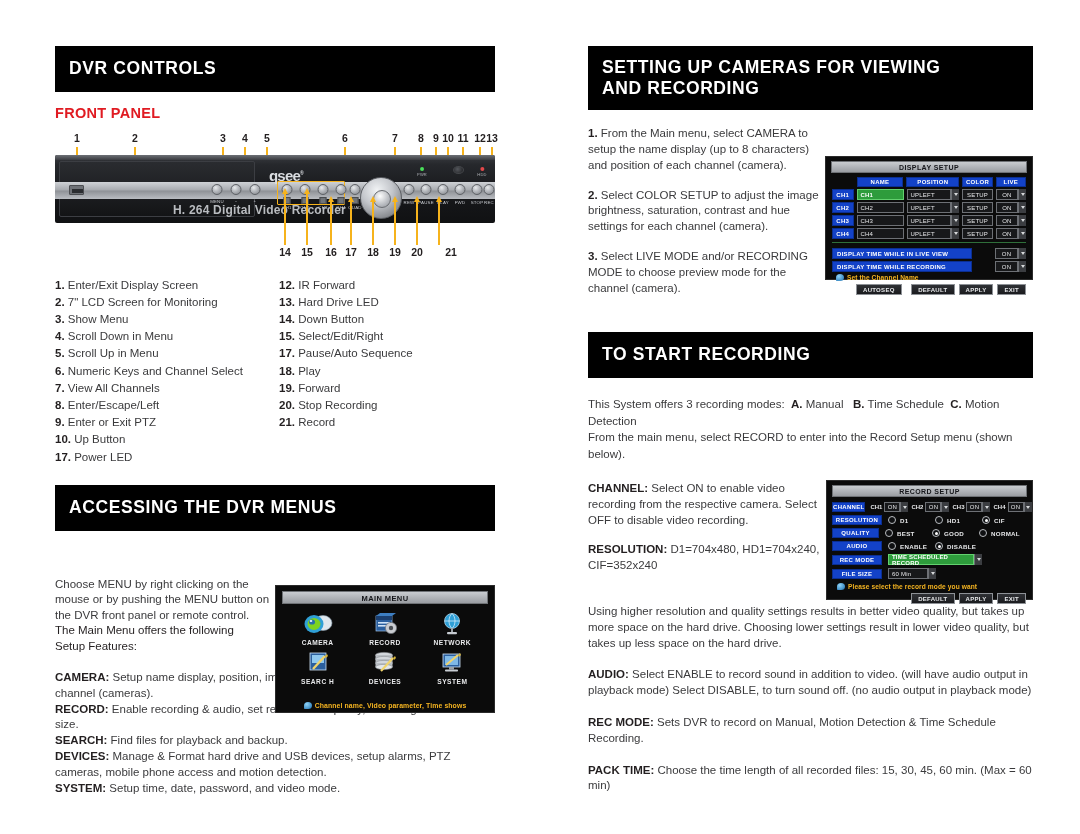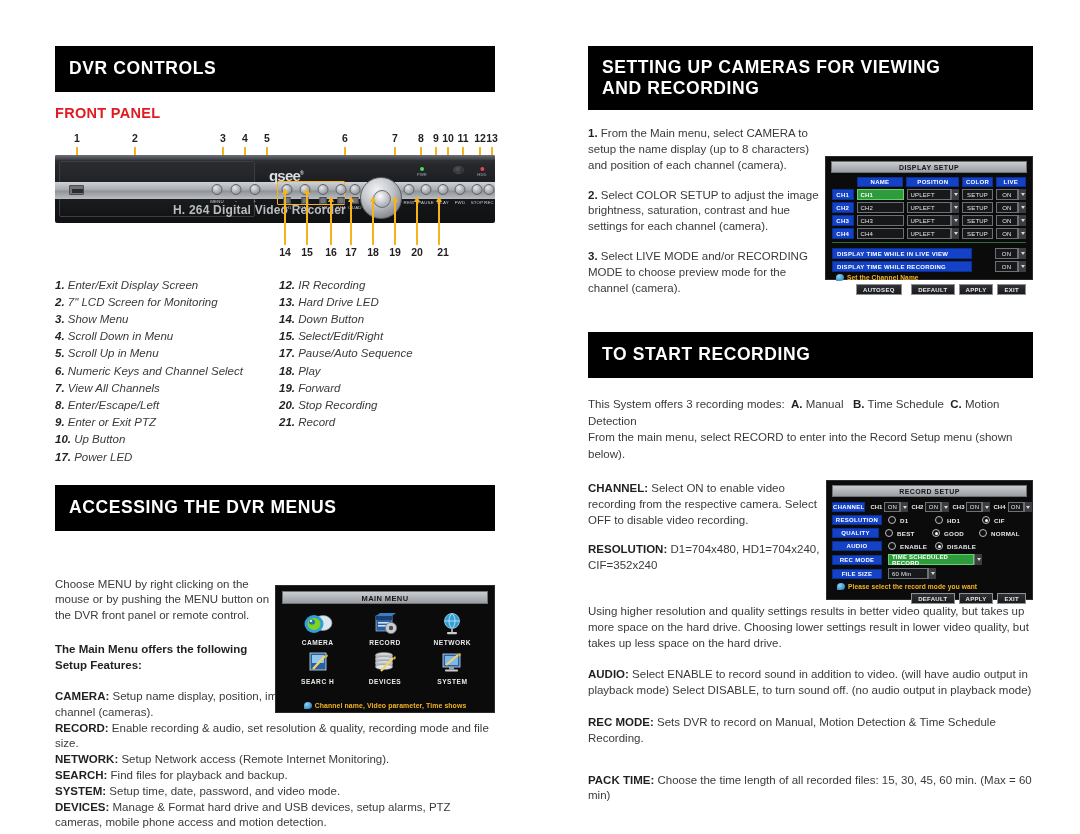--- a/index.html
+++ b/index.html
@@ -109,28 +109,28 @@
   .ledgrp { position:absolute; top:12px; transform:translateX(-50%); text-align:center; }
   .ledgrp .dot { width:4px; height:4px; border-radius:50%; margin:0 auto 1px; }
   .ledgrp .t { font-size:4px; color:#aeb1b6; letter-spacing:0.2px; }
   .ir { position:absolute; left:398px; top:11px; width:11px; height:8px; border-radius:50%;
     background: radial-gradient(circle at 40% 35%, #54575c, #1c1d20); border:1px solid #44464a; }
 
   
   .lists { display:flex; margin-top: 16px; }
   .lists .lcol { width: 224px; }
   .lists .rcol { width: 216px; }
-  .li { font-size: 11.5px; line-height: 17.2px; color:#3a3a3c; white-space:nowrap;font-style:italic; }
+  .li { font-size: 11.5px; line-height: 17.2px; color:#3a3a3c; white-space:nowrap; }
   .li b { color:#231f20; font-weight:bold; }
 
   
   .access-wrap { position:relative; margin-top: 14px; }
   .access-text { width: 215px; font-size: 11.5px; line-height: 15.5px; color:#3a3a3c; }
   .access-text .p1 { margin-top: 46px; }
-  .access-text .p2 { margin-top: 19px; font-weight:bold; color:#231f20; line-height:15.5px; }
+  .access-text .p2 { font-weight:normal; color:#231f20; line-height:15.5px; }
 
   
   .mainmenu {
     position:absolute; right:0; top:8px; width:220px; height:128px;
     background:#0b0b0b; border:1px solid #2a2a2a;
   }
   .mm-title {
     margin:5px 6px 0 6px; height:13px; line-height:13px; text-align:center;
     background: linear-gradient(180deg,#c9ccd0,#9a9da2);
     color:#15161a; font-size:7.5px; font-weight:bold; letter-spacing:0.4px;
@@ -314,40 +314,40 @@
           <div class="arrow up" style="left: 384px; top: 68px; height: 44px;"></div>
         </div>
       <div class="callout-row" style="position:absolute; left:0; top:114px; width:100%;" id="calloutBottom">
           <span class="callout-num" style="left: 230px;">14</span>
           <span class="callout-num" style="left: 252px;">15</span>
           <span class="callout-num" style="left: 276px;">16</span>
           <span class="callout-num" style="left: 296px;">17</span>
           <span class="callout-num" style="left: 318px;">18</span>
           <span class="callout-num" style="left: 340px;">19</span>
           <span class="callout-num" style="left: 362px;">20</span>
-          <span class="callout-num" style="left: 388px;">21</span>
+          <span class="callout-num" style="left: 396px;">21</span>
         </div>
     </div>
 
     <div class="lists">
       <div class="lcol" id="listLeft">
           <div class="li"><b>1.</b><span> Enter/Exit Display Screen</span></div>
           <div class="li"><b>2.</b><span> 7" LCD Screen for Monitoring</span></div>
           <div class="li"><b>3.</b><span> Show Menu</span></div>
           <div class="li"><b>4.</b><span> Scroll Down in Menu</span></div>
           <div class="li"><b>5.</b><span> Scroll Up in Menu</span></div>
           <div class="li"><b>6.</b><span> Numeric Keys and Channel Select</span></div>
           <div class="li"><b>7.</b><span> View All Channels</span></div>
           <div class="li"><b>8.</b><span> Enter/Escape/Left</span></div>
           <div class="li"><b>9.</b><span> Enter or Exit PTZ</span></div>
           <div class="li"><b>10.</b><span> Up Button</span></div>
           <div class="li"><b>17.</b><span> Power LED</span></div>
         </div>
       <div class="rcol" id="listRight">
-          <div class="li"><b>12.</b><span> IR Recording</span></div>
+          <div class="li"><b>12.</b><span> IR Forward</span></div>
           <div class="li"><b>13.</b><span> Hard Drive LED</span></div>
           <div class="li"><b>14.</b><span> Down Button</span></div>
           <div class="li"><b>15.</b><span> Select/Edit/Right</span></div>
           <div class="li"><b>17.</b><span> Pause/Auto Sequence</span></div>
           <div class="li"><b>18.</b><span> Play</span></div>
           <div class="li"><b>19.</b><span> Forward</span></div>
           <div class="li"><b>20.</b><span> Stop Recording</span></div>
           <div class="li"><b>21.</b><span> Record</span></div>
         </div>
     </div>
@@ -452,24 +452,23 @@
         </div>
         <div class="mm-foot">
           <span class="bub"></span><span>Channel name, Video parameter, Time shows</span>
         </div>
       </div>
     </div>
 
     <div class="feat" id="featList">
         <p><b>CAMERA:</b><span> Setup name display, position, image view, and record quality of each channel (cameras).</span></p>
         <p><b>RECORD:</b><span> Enable recording &amp; audio, set resolution &amp; quality, recording mode and file size.</span></p>
-        <p><b>NETWORK:</b><span> Setup Network access (Remote Internet Monitoring).</span></p>
         <p><b>SEARCH:</b><span> Find files for playback and backup.</span></p>
+        <p><b>DEVICES:</b><span> Manage &amp; Format hard drive and USB devices, setup alarms, PTZ cameras, mobile phone access and motion detection.</span></p>
         <p><b>SYSTEM:</b><span> Setup time, date, password, and video mode.</span></p>
-        <p><b>DEVICES:</b><span> Manage &amp; Format hard drive and USB devices, setup alarms, PTZ cameras, mobile phone access and motion detection.</span></p>
       </div>
   </div>
 
   <div class="col-right" style="top:46px;">
 
     <div class="sec-head two-line">
       <span>SETTING UP CAMERAS FOR VIEWING</span><br>
       <span>AND RECORDING</span>
     </div>
 
@@ -700,17 +699,17 @@
           <span class="obtn">DEFAULT</span>
           <span class="obtn" style="margin-left:4px;">APPLY</span>
           <span class="obtn" style="margin-left:4px;">EXIT</span>
         </div>
       </div>
     </div>
 
     <div class="rtext" style="margin-top:30px;" id="recParas">
         <p style="margin-bottom: 16px;"><span>Using higher resolution and quality settings results in better video quality, but takes up more space on the hard drive. Choosing lower settings result in lower video quality, but takes up less space on the hard drive.</span></p>
         <p style="margin-bottom: 16px;"><b>AUDIO:</b><span> Select ENABLE to record sound in addition to video. (will have audio output in playback mode) Select DISABLE, to turn sound off. (no audio output in playback mode)</span></p>
-        <p style="margin-bottom: 26px;"><b>REC MODE:</b><span> Sets DVR to record on Manual, Motion Detection &amp; Time Schedule Recording.</span></p>
+        <p style="margin-bottom: 16px;"><b>REC MODE:</b><span> Sets DVR to record on Manual, Motion Detection &amp; Time Schedule Recording.</span></p>
         <p style="margin-bottom: 16px;"><b>PACK TIME:</b><span> Choose the time length of all recorded files: 15, 30, 45, 60 min. (Max = 60 min)</span></p>
       </div>
   </div>
 </div>
 
 </body></html>

